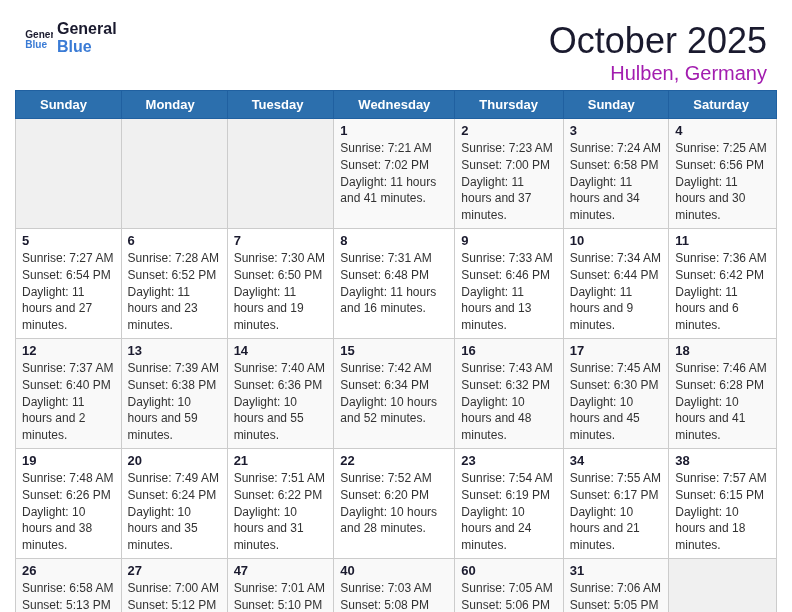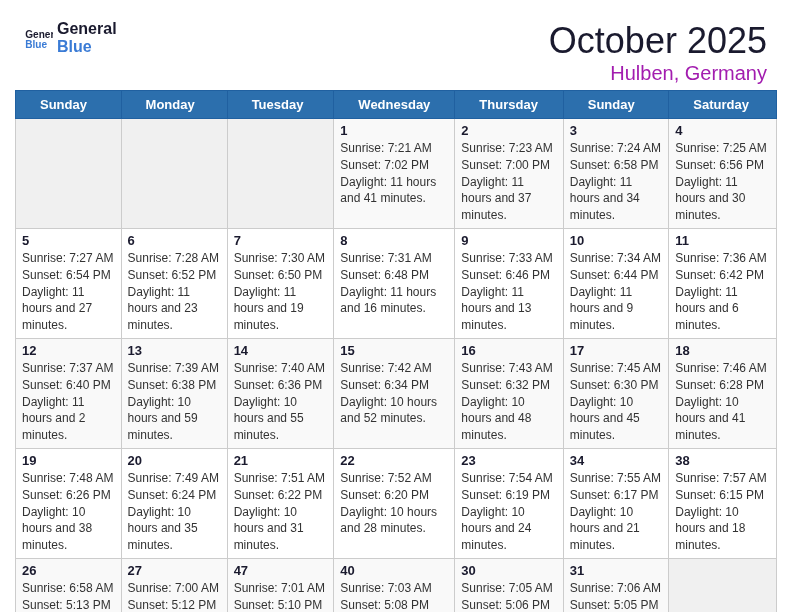--- a/index.html
+++ b/index.html
@@ -237,21 +237,21 @@
         </td>
         <td>
           <span class="day-number">47</span>
           <div class="day-info">Sunrise: 7:01 AM<br>Sunset: 5:10 PM<br>Daylight: 10 hours and 8 minutes.</div>
         </td>
         <td>
           <span class="day-number">40</span>
           <div class="day-info">Sunrise: 7:03 AM<br>Sunset: 5:08 PM<br>Daylight: 10 hours and 5 minutes.</div>
         </td>
         <td>
-          <span class="day-number">30</span>
+          <span class="day-number">60</span>
           <div class="day-info">Sunrise: 7:05 AM<br>Sunset: 5:06 PM<br>Daylight: 10 hours and 1 minute.</div>
         </td>
         <td>
           <span class="day-number">31</span>
           <div class="day-info">Sunrise: 7:06 AM<br>Sunset: 5:05 PM<br>Daylight: 9 hours and 58 minutes.</div>
         </td>
         <td class="empty-cell"></td>
       </tr>
     </tbody>
 </table>

